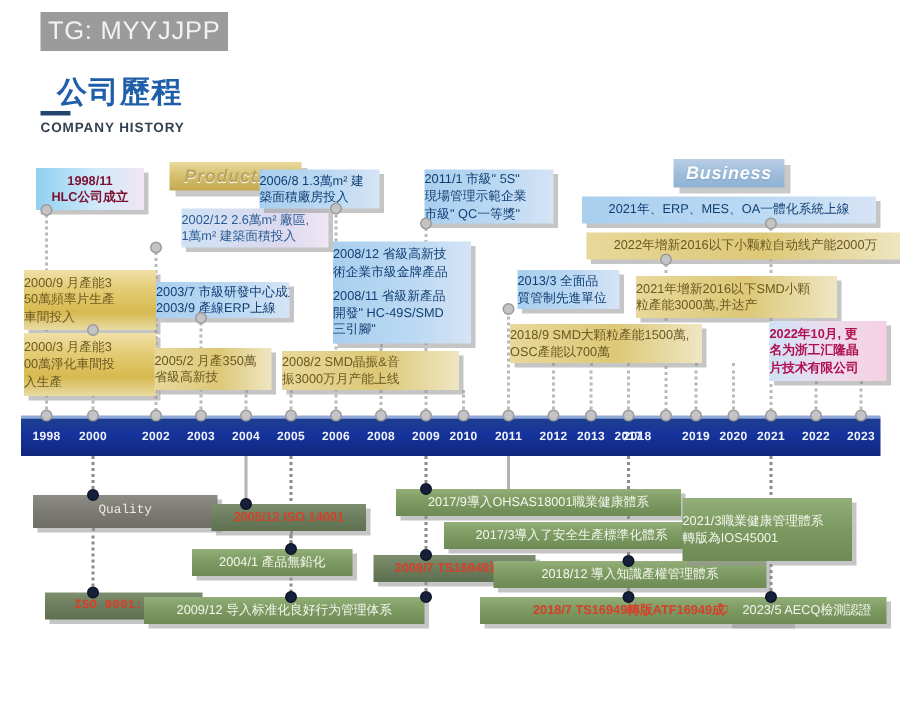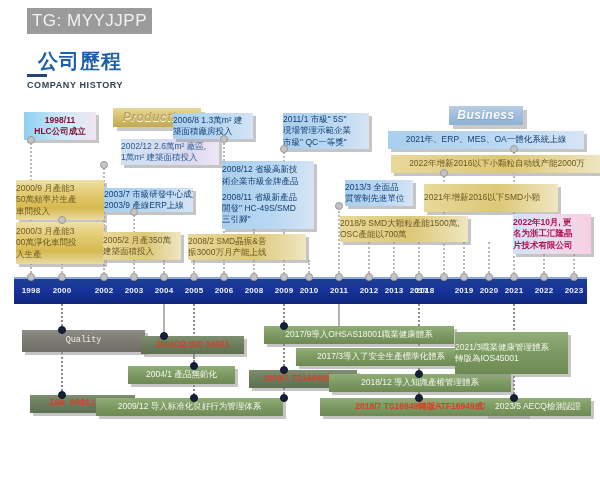--- a/index.html
+++ b/index.html
@@ -285,21 +285,21 @@
         <div class="shadow"></div>
         <div class="body ">
           <span class="ln">2003/7 市級研發中心成立</span>
           <span class="ln">2003/9 產線ERP上線</span>
         </div>
       </div>
       <div class="card c-gold2" style="left: 103px; top: 232px; width: 78px; height: 28px;">
         <div class="shadow"></div>
         <div class="body ">
           <span class="ln">2005/2 月產350萬</span>
-          <span class="ln">建築面積投入</span>
+          <span class="ln">省級高新技</span>
         </div>
       </div>
       <div class="card c-blue3" style="left: 173px; top: 113px; width: 80px; height: 26px;">
         <div class="shadow"></div>
         <div class="body ">
           <span class="ln">2006/8 1.3萬m² 建</span>
           <span class="ln">築面積廠房投入</span>
         </div>
       </div>
       <div class="card c-blue3" style="left: 222px; top: 161px; width: 92px; height: 68px;">
@@ -351,20 +351,21 @@
       <div class="card c-gold2" style="left: 391px; top: 155px; width: 212px; height: 18px;">
         <div class="shadow"></div>
         <div class="body ctr">
           <span class="ln">2022年增新2016以下小颗粒自动线产能2000万</span>
         </div>
       </div>
       <div class="card c-gold2" style="left: 424px; top: 184px; width: 134px; height: 28px;">
         <div class="shadow"></div>
         <div class="body ">
           <span class="ln">2021年增新2016以下SMD小顆</span>
+          <span class="ln">粒產能3000萬,并达产</span>
         </div>
       </div>
       <div class="card c-pink" style="left: 513px; top: 214px; width: 78px; height: 40px;">
         <div class="shadow"></div>
         <div class="body ">
           <span class="ln">2022年10月,  更</span>
           <span class="ln">名为浙工汇隆晶</span>
           <span class="ln">片技术有限公司</span>
         </div>
       </div>

